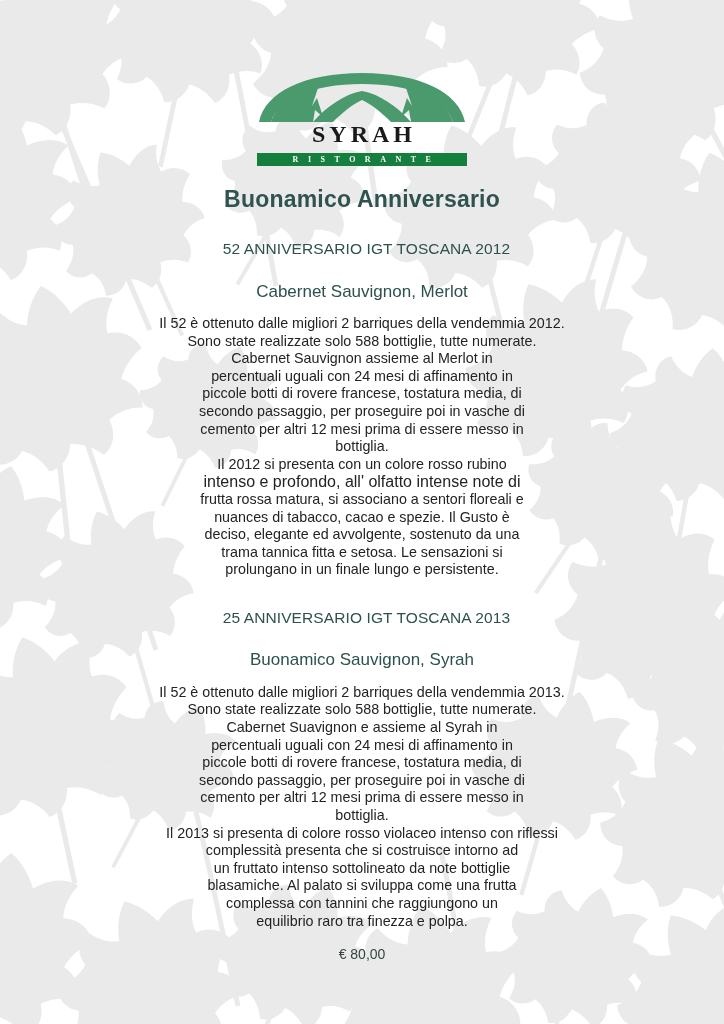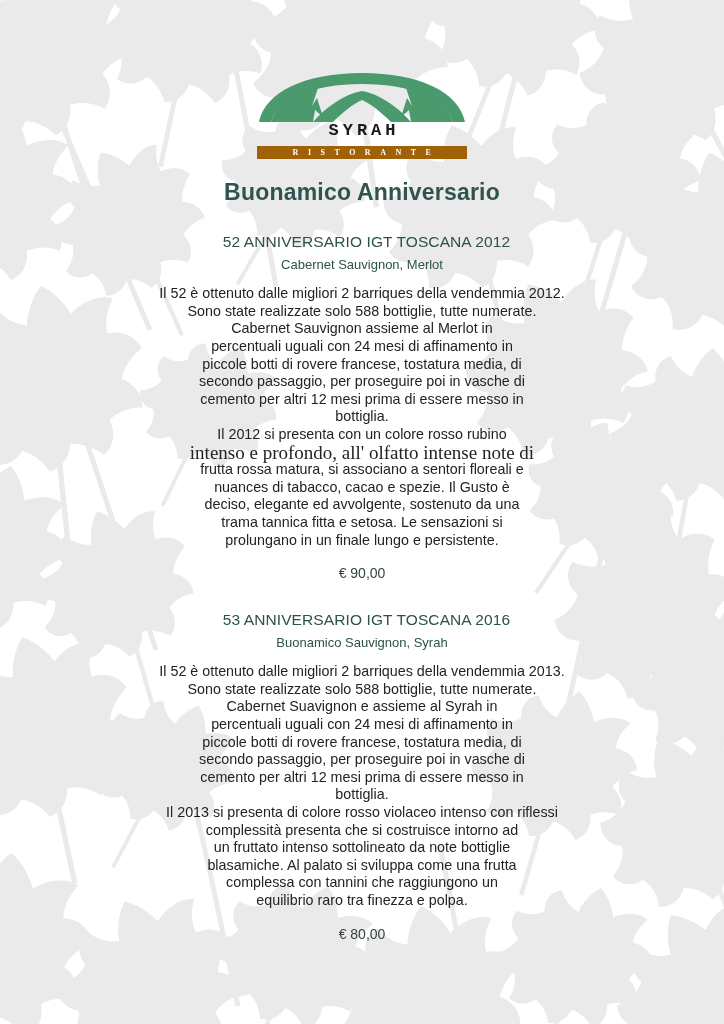--- a/index.html
+++ b/index.html
@@ -39,32 +39,32 @@
     margin: 72px auto 0 auto;
     position: relative;
     text-align: center;
   }
   .logo-arc {
     display: block;
     width: 210px;
     height: 52px;
   }
   .logo-word {
-    font-family: Liberation Mono, monospace;
-    font-size: 17px;
+    font-family: Liberation Serif, serif;
+    font-size: 24px;
     font-weight: 700;
     letter-spacing: 4px;
     color: #1a1a1a;
     line-height: 1;
     margin-top: -2px;
     text-indent: 4px;
   }
   .logo-bar {
     margin-top: 7px;
-    background: #a16207;
+    background: #15803d;
     height: 13px;
     line-height: 13px;
     color: #ffffff;
     font-family: "Liberation Serif", serif;
     font-size: 8px;
     font-weight: 700;
     letter-spacing: 9.5px;
     text-indent: 9px;
     white-space: nowrap;
     overflow: hidden;
@@ -87,39 +87,39 @@
 
   .wine-name {
     font-size: 15.5px;
     color: #2d514c;
     letter-spacing: 0.1px;
     font-weight: 400;
     line-height: 1.2;
     padding-left: 9px;
   }
   .wine-grapes {
-    font-size: 13px;
+    font-size: 17px;
     color: #2d514c;
-    margin-top: 5px;
+    margin-top: 23px;
     font-weight: 400;
     line-height: 1.2;
   }
 
   .wine-body {
     margin-top: 13px;
     font-size: 14.3px;
     line-height: 17.6px;
     color: #232323;
   }
   .wine-body .para { margin: 0; }
   .wine-body .para + .para { margin-top: 0px; }
   .wine-body .ln { display: block; }
   .wine-body .ln.serif {
-    font-family: Liberation Serif, serif;
-    font-size: 19px;
+    font-family: Liberation Sans, sans-serif;
+    font-size: 16px;
   }
 
   .wine-price {
     margin-top: 16px;
     font-size: 14px;
     color: #33443f;
   }
   .wine-2 .wine-price { }
 </style>
 </head>
@@ -265,25 +265,24 @@
       <div class="para">
         <span class="ln">Il 2012 si presenta con un colore rosso rubino</span>
         <span class="ln serif">intenso e profondo, all' olfatto intense note di</span>
         <span class="ln">frutta rossa matura, si associano a sentori floreali e</span>
         <span class="ln">nuances di tabacco, cacao e spezie. Il Gusto è</span>
         <span class="ln">deciso, elegante ed avvolgente, sostenuto da una</span>
         <span class="ln">trama tannica fitta e setosa. Le sensazioni si</span>
         <span class="ln">prolungano in un finale lungo e persistente.</span>
       </div>
     </div>
-    <div class="wine-price">€ 90,00</div>
   </section>
 
   <section class="wine wine-2">
-    <div class="wine-name">53 ANNIVERSARIO IGT TOSCANA 2016</div>
+    <div class="wine-name">25 ANNIVERSARIO IGT TOSCANA 2013</div>
     <div class="wine-grapes">Buonamico Sauvignon, Syrah</div>
     <div class="wine-body">
       <div class="para">
         <span class="ln">Il 52 è ottenuto dalle migliori 2 barriques della vendemmia 2013.</span>
         <span class="ln">Sono state realizzate solo 588 bottiglie, tutte numerate.</span>
         <span class="ln">Cabernet Suavignon e assieme al Syrah in</span>
         <span class="ln">percentuali uguali con 24 mesi di affinamento in</span>
         <span class="ln">piccole botti di rovere francese, tostatura media, di</span>
         <span class="ln">secondo passaggio, per proseguire poi in vasche di</span>
         <span class="ln">cemento per altri 12 mesi prima di essere messo in</span>

